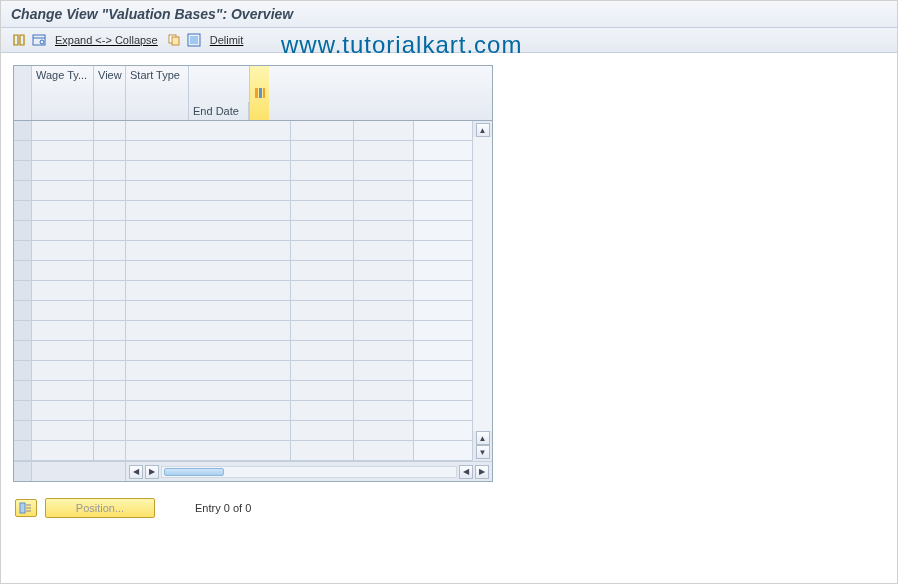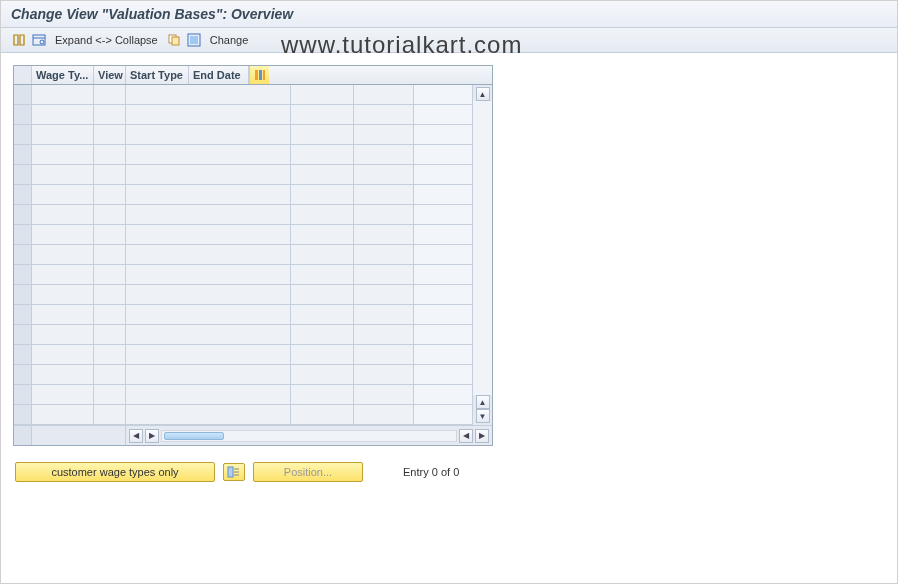--- a/index.html
+++ b/index.html
@@ -10,21 +10,21 @@
       width: 898px;
       height: 584px;
       border: 1px solid #d0d0d0;
       position: relative;
     }
     .watermark {
       position: absolute;
       top: 30px;
       left: 280px;
       font-size: 24px;
-      color: #404040;
+      color: #0369a1;
       font-weight: normal;
       z-index: 100;
       pointer-events: none;
       letter-spacing: 1px;
     }
     .title-bar {
       background: linear-gradient(#f5f7fb, #e8edf5);
       border-bottom: 1px solid #c5cfdb;
       padding: 5px 10px;
     }
@@ -34,20 +34,21 @@
       font-style: italic;
       color: #3a4a5a;
     }
     .toolbar {
       background: linear-gradient(#f0f4f9, #e5eaf2);
       border-bottom: 1px solid #c5cfdb;
       padding: 4px 10px;
       display: flex;
       align-items: center;
       gap: 4px;
+      text-decoration: underline;
     }
     .tb-icon {
       width: 16px;
       height: 16px;
       display: inline-flex;
       align-items: center;
       justify-content: center;
       cursor: pointer;
     }
     .tb-label {
@@ -61,35 +62,34 @@
     .grid-wrap {
       border: 1px solid #9aabbc;
       width: 480px;
       background: #f2f5f9;
       box-shadow: inset 0 0 0 1px #dfe6ee;
     }
     .grid-header-row {
       display: flex;
       background: linear-gradient(#f5f7fb, #e5eaf2);
       border-bottom: 1px solid #9aabbc;
-      font-weight: bold;
     }
     .grid-header-row .gh {
       border-right: 1px solid #c5cfdb;
       padding: 3px 4px;
       color: #3a4a5a;
       overflow: hidden;
       white-space: nowrap;
     }
     .gh-sel { width: 18px; background: #e5eaf2; }
     .gh-wt { width: 62px; }
     .gh-info { width: 32px; }
     .gh-long { width: 165px; }
     .gh-start { width: 63px; }
-    .gh-end { width: 60px; }
+    .gh-end { width: 60px; margin-top: 36px; }
     .gh-cfg {
       width: 20px;
       display:flex;
       align-items:center;
       justify-content:center;
       cursor:pointer;
       background: linear-gradient(#fef6b0, #fde26a);
       border-left:1px solid #c5cfdb;
     }
     .grid-body-wrap {
@@ -225,21 +225,21 @@
         <rect x="2" y="2" width="7" height="8" fill="#fff" stroke="#c09040"></rect>
         <rect x="5" y="4" width="7" height="8" fill="#ffe8b0" stroke="#c09040"></rect>
       </svg>
   </span>
   <span class="tb-icon">
     <svg width="14" height="14" viewBox="0 0 14 14">
         <rect x="1" y="1" width="12" height="12" fill="none" stroke="#4070c0"></rect>
         <rect x="3" y="3" width="8" height="8" fill="#a0c8f0"></rect>
       </svg>
   </span>
-  <span class="tb-label">Change</span>
+  <span class="tb-label">Delimit</span>
 </div>
 
 <div class="main-area">
   <div class="grid-wrap">
     <div class="grid-header-row">
       <div class="gh gh-sel"></div>
       <div class="gh gh-wt">Wage Ty...</div>
       <div class="gh gh-info">View</div>
       <div class="gh gh-start">Start Type</div>
       <div class="gh gh-end">End Date</div>
@@ -406,21 +406,20 @@
         <div class="hs-track">
             <div class="hs-thumb"></div>
           </div>
         <div class="scroll-btn">◀</div>
         <div class="scroll-btn">▶</div>
       </div>
     </div>
   </div>
 
   <div class="bottom-bar">
-    <div class="btn">customer wage types only</div>
     <div class="btn btn-small">
       <svg width="14" height="12" viewBox="0 0 14 12">
           <rect x="0" y="0" width="14" height="12" fill="none"></rect>
           <rect x="1" y="1" width="5" height="10" fill="#b0d0f0" stroke="#6090c0"></rect>
           <line x1="7" y1="3" x2="12" y2="3" stroke="#888"></line>
           <line x1="7" y1="6" x2="12" y2="6" stroke="#888"></line>
           <line x1="7" y1="9" x2="12" y2="9" stroke="#888"></line>
         </svg>
     </div>
     <div class="btn btn-pos">Position...</div>

